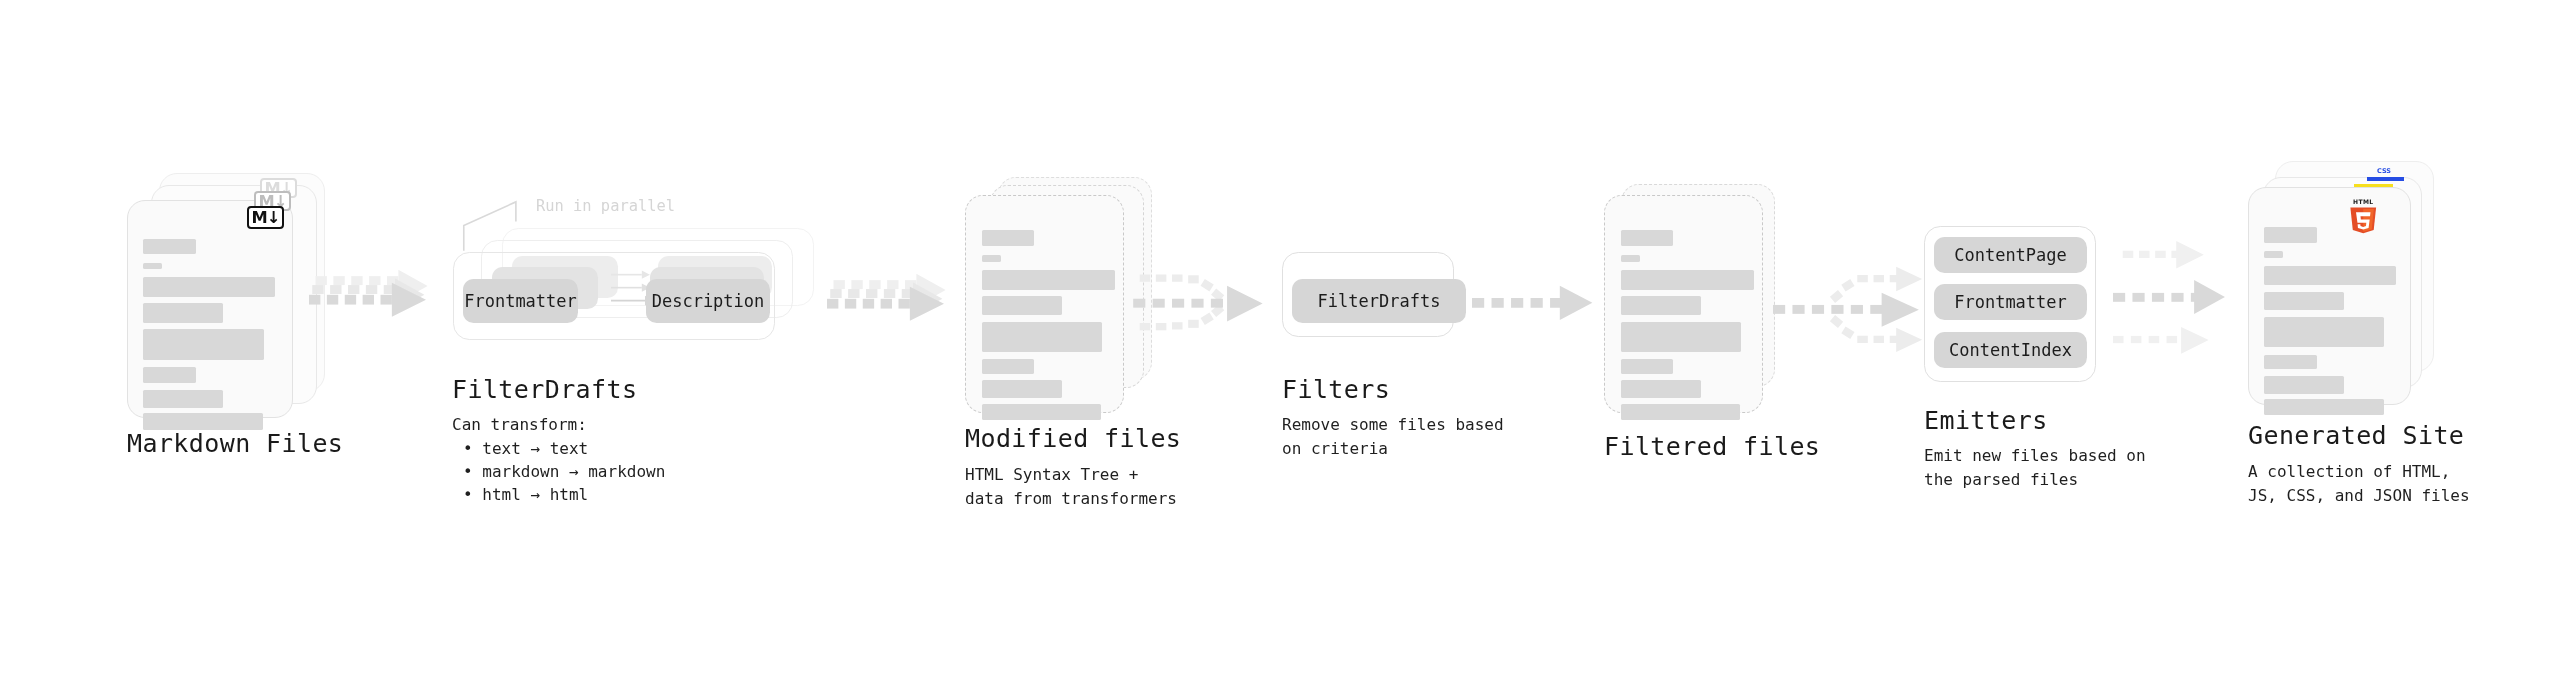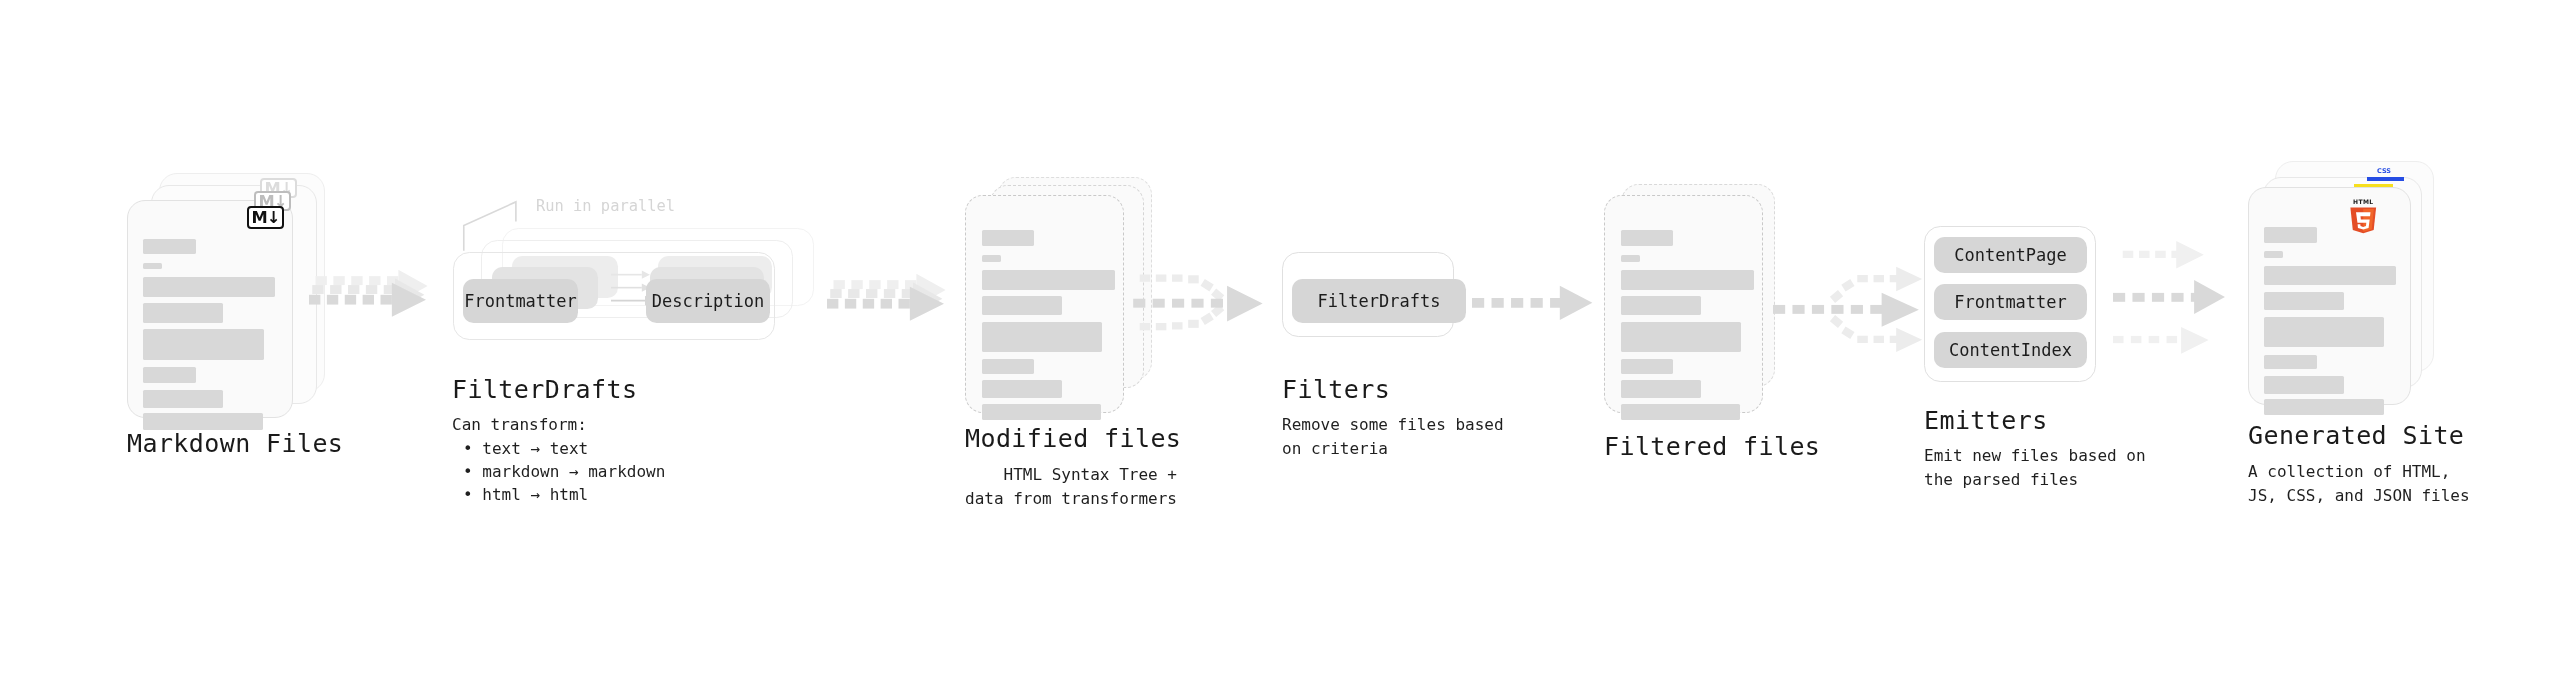--- a/index.html
+++ b/index.html
@@ -197,21 +197,21 @@
       <div class="bar" style="left:16.3px;top:34px;width:52px;height:16.3px;"></div>
       <div class="bar" style="left:16.3px;top:59px;width:18.7px;height:6.5px;"></div>
       <div class="bar" style="left:16.3px;top:74px;width:133px;height:19.5px;"></div>
       <div class="bar" style="left:16.3px;top:100px;width:80px;height:18.7px;"></div>
       <div class="bar" style="left:16.3px;top:126px;width:120px;height:30px;"></div>
       <div class="bar" style="left:16.3px;top:163px;width:52px;height:14.6px;"></div>
       <div class="bar" style="left:16.3px;top:184px;width:80px;height:18px;"></div>
       <div class="bar" style="left:16.3px;top:208px;width:119px;height:16.3px;"></div>
     </div>
     <div class="title" style="left:965px;top:424px;">Modified files</div>
-    <div class="sub" style="left:965px;top:463px;text-align:right;">HTML Syntax Tree +
+    <div class="sub" style="left:965px;top:463px;">HTML Syntax Tree +
 data from transformers</div>
   </div>
 
   <svg class="abs" style="left:1133px;top:268px;" width="146" height="89" viewBox="0 0 180 110">
     <g fill="#ececec">
       <rect x="8" y="8" width="13" height="9"></rect>
         <rect x="28" y="8" width="13" height="9"></rect>
       <rect x="48" y="8" width="13" height="9"></rect>
         <rect x="68" y="9" width="13" height="10"></rect>
       <rect x="85" y="16" width="13" height="10" transform="rotate(32 91 21)"></rect>

